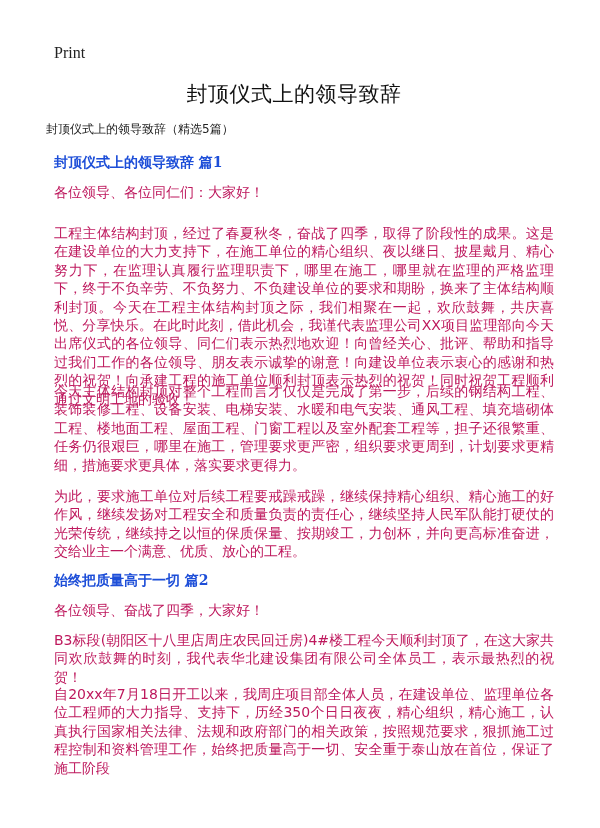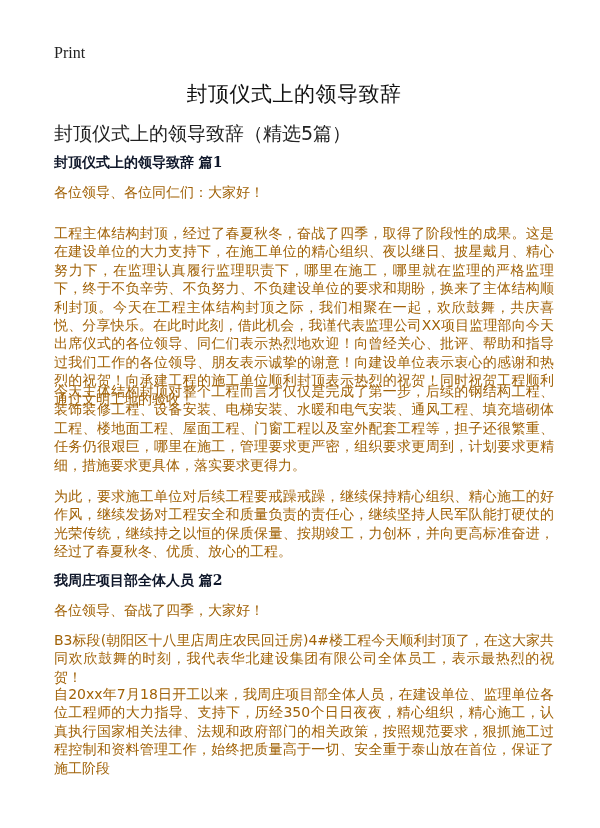--- a/index.html
+++ b/index.html
@@ -1,40 +1,40 @@
 <!DOCTYPE html>
 <html><head>
 <meta charset="utf-8">
 <style>
   html, body { margin: 0; padding: 0; background: #ffffff; }
   body { width: 600px; height: 828px; overflow: hidden; position: relative; color: #111; }
   .print { position: absolute; left: 54px; top: 44px; font-family: "Liberation Serif", serif; font-size: 16px; color: #222; }
   .title { position: absolute; left: 0; width: 588px; top: 80px; text-align: center; font-family: Liberation Serif, serif; font-size: 21px; color: #111; letter-spacing: 0.5px; }
-  .subtitle { position: absolute; left: 54px; top: 121px; font-family: "DejaVu Sans", sans-serif; font-size: 19px; color: #222; }
-  .section-head { position: absolute; left: 54px; font-family: "DejaVu Serif", serif; font-weight: bold; font-size: 14px; color: #0f172a; }
-  .para { position: absolute; left: 54px; width: 500px; font-family: "DejaVu Sans", sans-serif; font-size: 14px; line-height: 18.4px; color: #a16207; text-align: justify; margin: 0; }
+  .subtitle { position: absolute; left: 46px; top: 121px; font-family: "DejaVu Sans", sans-serif; font-size: 12px; color: #222; }
+  .section-head { position: absolute; left: 54px; font-family: "DejaVu Serif", serif; font-weight: bold; font-size: 14px; color: #1d4ed8; }
+  .para { position: absolute; left: 54px; width: 500px; font-family: "DejaVu Sans", sans-serif; font-size: 14px; line-height: 18.4px; color: #be185d; text-align: justify; margin: 0; }
 </style>
 </head>
 <body>
 
 <div class="print">Print</div>
 
 <div class="title">封顶仪式上的领导致辞</div>
 
 <div class="subtitle">封顶仪式上的领导致辞（精选5篇）</div>
 
 <div class="section-head" style="top:154px;">封顶仪式上的领导致辞 篇1</div>
 
 <p class="para" style="top:183px;">各位领导、各位同仁们：大家好！</p>
 
 <p class="para" style="top:224px;">工程主体结构封顶，经过了春夏秋冬，奋战了四季，取得了阶段性的成果。这是在建设单位的大力支持下，在施工单位的精心组织、夜以继日、披星戴月、精心努力下，在监理认真履行监理职责下，哪里在施工，哪里就在监理的严格监理下，终于不负辛劳、不负努力、不负建设单位的要求和期盼，换来了主体结构顺利封顶。今天在工程主体结构封顶之际，我们相聚在一起，欢欣鼓舞，共庆喜悦、分享快乐。在此时此刻，借此机会，我谨代表监理公司XX项目监理部向今天出席仪式的各位领导、同仁们表示热烈地欢迎！向曾经关心、批评、帮助和指导过我们工作的各位领导、朋友表示诚挚的谢意！向建设单位表示衷心的感谢和热烈的祝贺！向承建工程的施工单位顺利封顶表示热烈的祝贺！同时祝贺工程顺利通过文明工地的验收！</p>
 
 <p class="para" style="top:382px;">今天主体结构封顶对整个工程而言才仅仅是完成了第一步，后续的钢结构工程、装饰装修工程、设备安装、电梯安装、水暖和电气安装、通风工程、填充墙砌体工程、楼地面工程、屋面工程、门窗工程以及室外配套工程等，担子还很繁重、任务仍很艰巨，哪里在施工，管理要求更严密，组织要求更周到，计划要求更精细，措施要求更具体，落实要求更得力。</p>
 
-<p class="para" style="top:487px;">为此，要求施工单位对后续工程要戒躁戒躁，继续保持精心组织、精心施工的好作风，继续发扬对工程安全和质量负责的责任心，继续坚持人民军队能打硬仗的光荣传统，继续持之以恒的保质保量、按期竣工，力创杯，并向更高标准奋进，经过了春夏秋冬、优质、放心的工程。</p>
+<p class="para" style="top:487px;">为此，要求施工单位对后续工程要戒躁戒躁，继续保持精心组织、精心施工的好作风，继续发扬对工程安全和质量负责的责任心，继续坚持人民军队能打硬仗的光荣传统，继续持之以恒的保质保量、按期竣工，力创杯，并向更高标准奋进，交给业主一个满意、优质、放心的工程。</p>
 
-<div class="section-head" style="top:572px;">我周庄项目部全体人员 篇2</div>
+<div class="section-head" style="top:572px;">始终把质量高于一切 篇2</div>
 
 <p class="para" style="top:601px;">各位领导、奋战了四季，大家好！</p>
 
 <p class="para" style="top:631px;">B3标段(朝阳区十八里店周庄农民回迁房)4#楼工程今天顺利封顶了，在这大家共同欢欣鼓舞的时刻，我代表华北建设集团有限公司全体员工，表示最热烈的祝贺！</p>
 
 <p class="para" style="top:685px;">自20xx年7月18日开工以来，我周庄项目部全体人员，在建设单位、监理单位各位工程师的大力指导、支持下，历经350个日日夜夜，精心组织，精心施工，认真执行国家相关法律、法规和政府部门的相关政策，按照规范要求，狠抓施工过程控制和资料管理工作，始终把质量高于一切、安全重于泰山放在首位，保证了施工阶段</p>
 
 </body></html>

